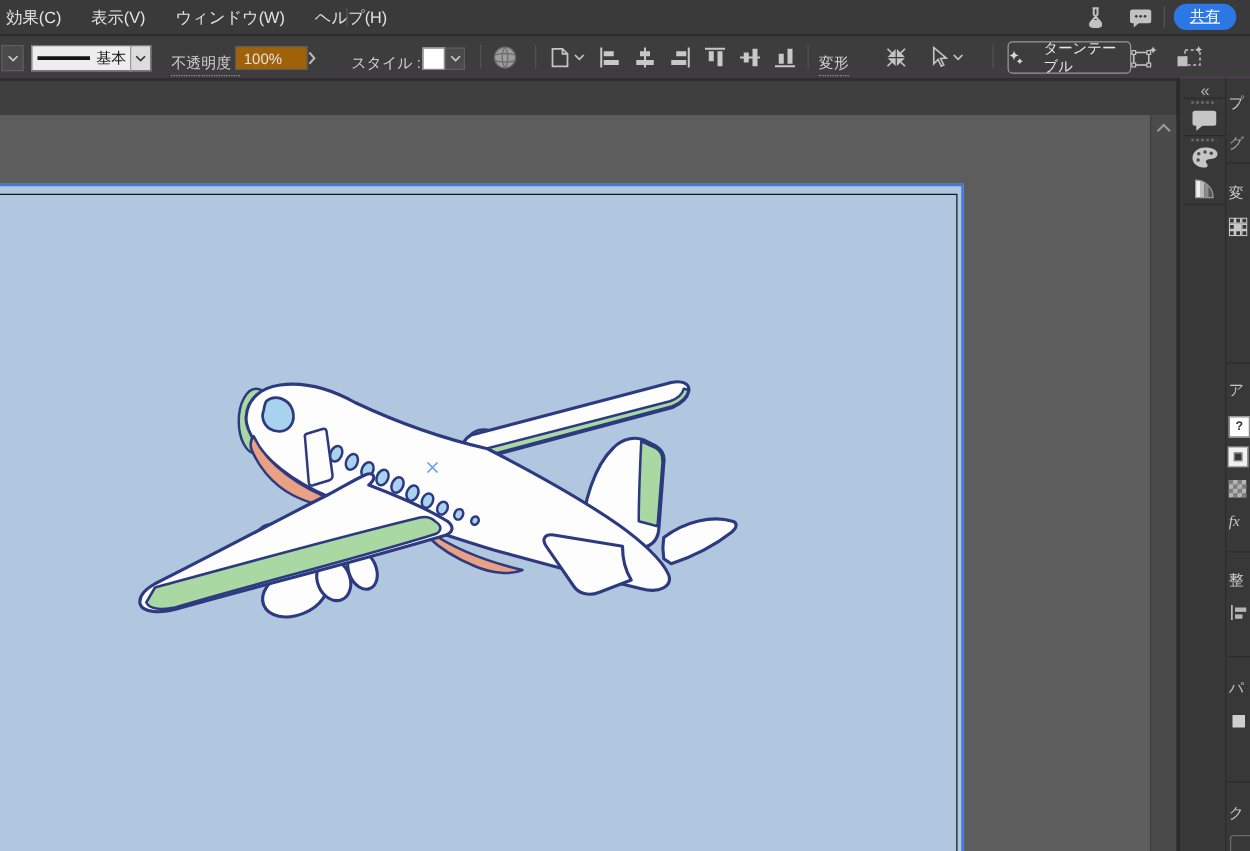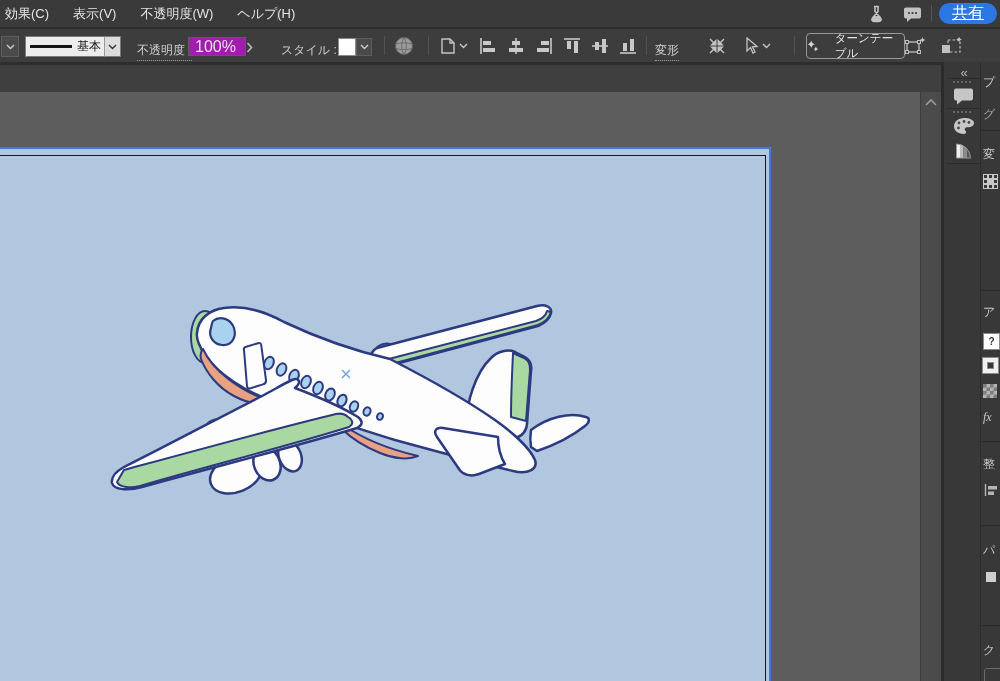--- a/index.html
+++ b/index.html
@@ -11,36 +11,36 @@
   }
   .abs{position:absolute;}
   
   .menubar{left:0;top:0;width:100%;height:27px;background:#3a3a3a;border-bottom:2px solid #2c2c2c;}
   .menu-items{display:flex;align-items:center;height:27px;margin-left:-7px;}
   .menu-item{padding:0 12px;font-size:13px;color:#e3e3e3;white-space:nowrap;cursor:default;}
   .menu-sep{left:277px;top:6px;width:1px;height:15px;background:#555;}
   .mb-icon{top:4px;width:22px;height:20px;display:flex;align-items:center;justify-content:center;}
   .mb-div{left:931px;top:5px;width:1px;height:17px;background:#555;}
   .share-btn{left:939px;top:3px;height:21px;padding:0 13px;border-radius:11px;
-    display:flex;align-items:center;font-size:16px;color:#fff;background:var(--accent-blue);text-decoration:underline;}
+    display:flex;align-items:center;font-size:12px;color:#fff;background:var(--accent-blue);text-decoration:underline;}
   
   .controlbar{left:0;top:29px;width:100%;height:33px;background:#3d3d3d;border-bottom:7px solid #d946ef;}
   .cb-label{font-size:12px;color:#cfcfcf;white-space:nowrap;}
   .dotted{border-bottom:1px dotted #969696;padding-bottom:1px;}
   .cb-chevbox{left:1px;top:7px;width:16px;height:19px;background:#4a4a4a;border:1px solid #5e5e5e;
     display:flex;align-items:center;justify-content:center;}
   .stroke-preset{left:25px;top:7px;width:78px;height:19px;background:#ededed;border:1px solid #7a7a7a;
     display:flex;align-items:center;}
   .stroke-line{width:42px;height:3px;background:#151515;margin-left:4px;}
   .stroke-name{font-size:12px;color:#151515;margin-left:5px;}
   .stroke-chev{left:104px;top:7px;width:15px;height:19px;background:#dcdcdc;border:1px solid #7a7a7a;border-left:1px solid #9a9a9a;
     display:flex;align-items:center;justify-content:center;}
   .op-label{left:137px;top:13px;}
-  .op-field{left:188px;top:8px;width:50px;height:17px;background:#a21caf;border:1px solid #5c5c5c;
-    font-size:16px;color:#e3e3e3;display:flex;align-items:center;padding-left:6px;}
+  .op-field{left:188px;top:8px;width:50px;height:17px;background:#a16207;border:1px solid #5c5c5c;
+    font-size:12px;color:#e3e3e3;display:flex;align-items:center;padding-left:6px;}
   .op-chev{left:246px;top:10px;}
   .style-label{left:281px;top:13px;text-align:right;}
   .style-swatch{left:338px;top:9px;width:16px;height:16px;background:#ffffff;border:1px solid #8a8a8a;}
   .style-chev{left:356px;top:9px;width:14px;height:16px;background:#4a4a4a;border:1px solid #5e5e5e;
     display:flex;align-items:center;justify-content:center;}
   .cb-div{top:7px;width:1px;height:19px;background:#525252;}
   .cb-icon{top:8px;width:24px;height:18px;display:flex;align-items:center;justify-content:center;}
   .tf-label{left:655px;top:13px;}
   .turntable-btn{left:806px;top:4px;width:97px;height:24px;border:1px solid #989898;border-radius:4px;
     display:flex;align-items:center;justify-content:center;gap:16px;font-size:11.5px;color:#e8e8e8;}
@@ -80,21 +80,21 @@
   .f-salmon{fill:var(--belly-salmon);}
   .f-win{fill:var(--window-blue);}
 </style>
 </head>
 <body>
 
 <div class="abs menubar">
   <div class="menu-items">
     <span class="menu-item">効果(C)</span>
     <span class="menu-item">表示(V)</span>
-    <span class="menu-item">不透明度(W)</span>
+    <span class="menu-item">ウィンドウ(W)</span>
     <span class="menu-item">ヘルプ(H)</span>
   </div>
   <div class="abs menu-sep"></div>
   <div class="abs mb-icon" style="left:865px;">
     <svg width="17" height="18" viewBox="0 0 17 18">
         <path d="M6,1.5 h5 M7,2 v4.5 L12.5,13 c1,2,0,3.5-2,3.5 h-4 c-2,0-3-1.5-2-3.5 L10,6.5 V2" fill="none" stroke="#c2c2c2" stroke-width="1.6"></path>
         <path d="M5.2,11 h6.8 L13.5,14 c0.6,1.5-0.2,2.5-1.8,2.5 h-6.4 c-1.6,0-2.4-1-1.8-2.5 z" fill="#c2c2c2"></path>
       </svg>
   </div>
   <div class="abs mb-icon" style="left:901px;">

